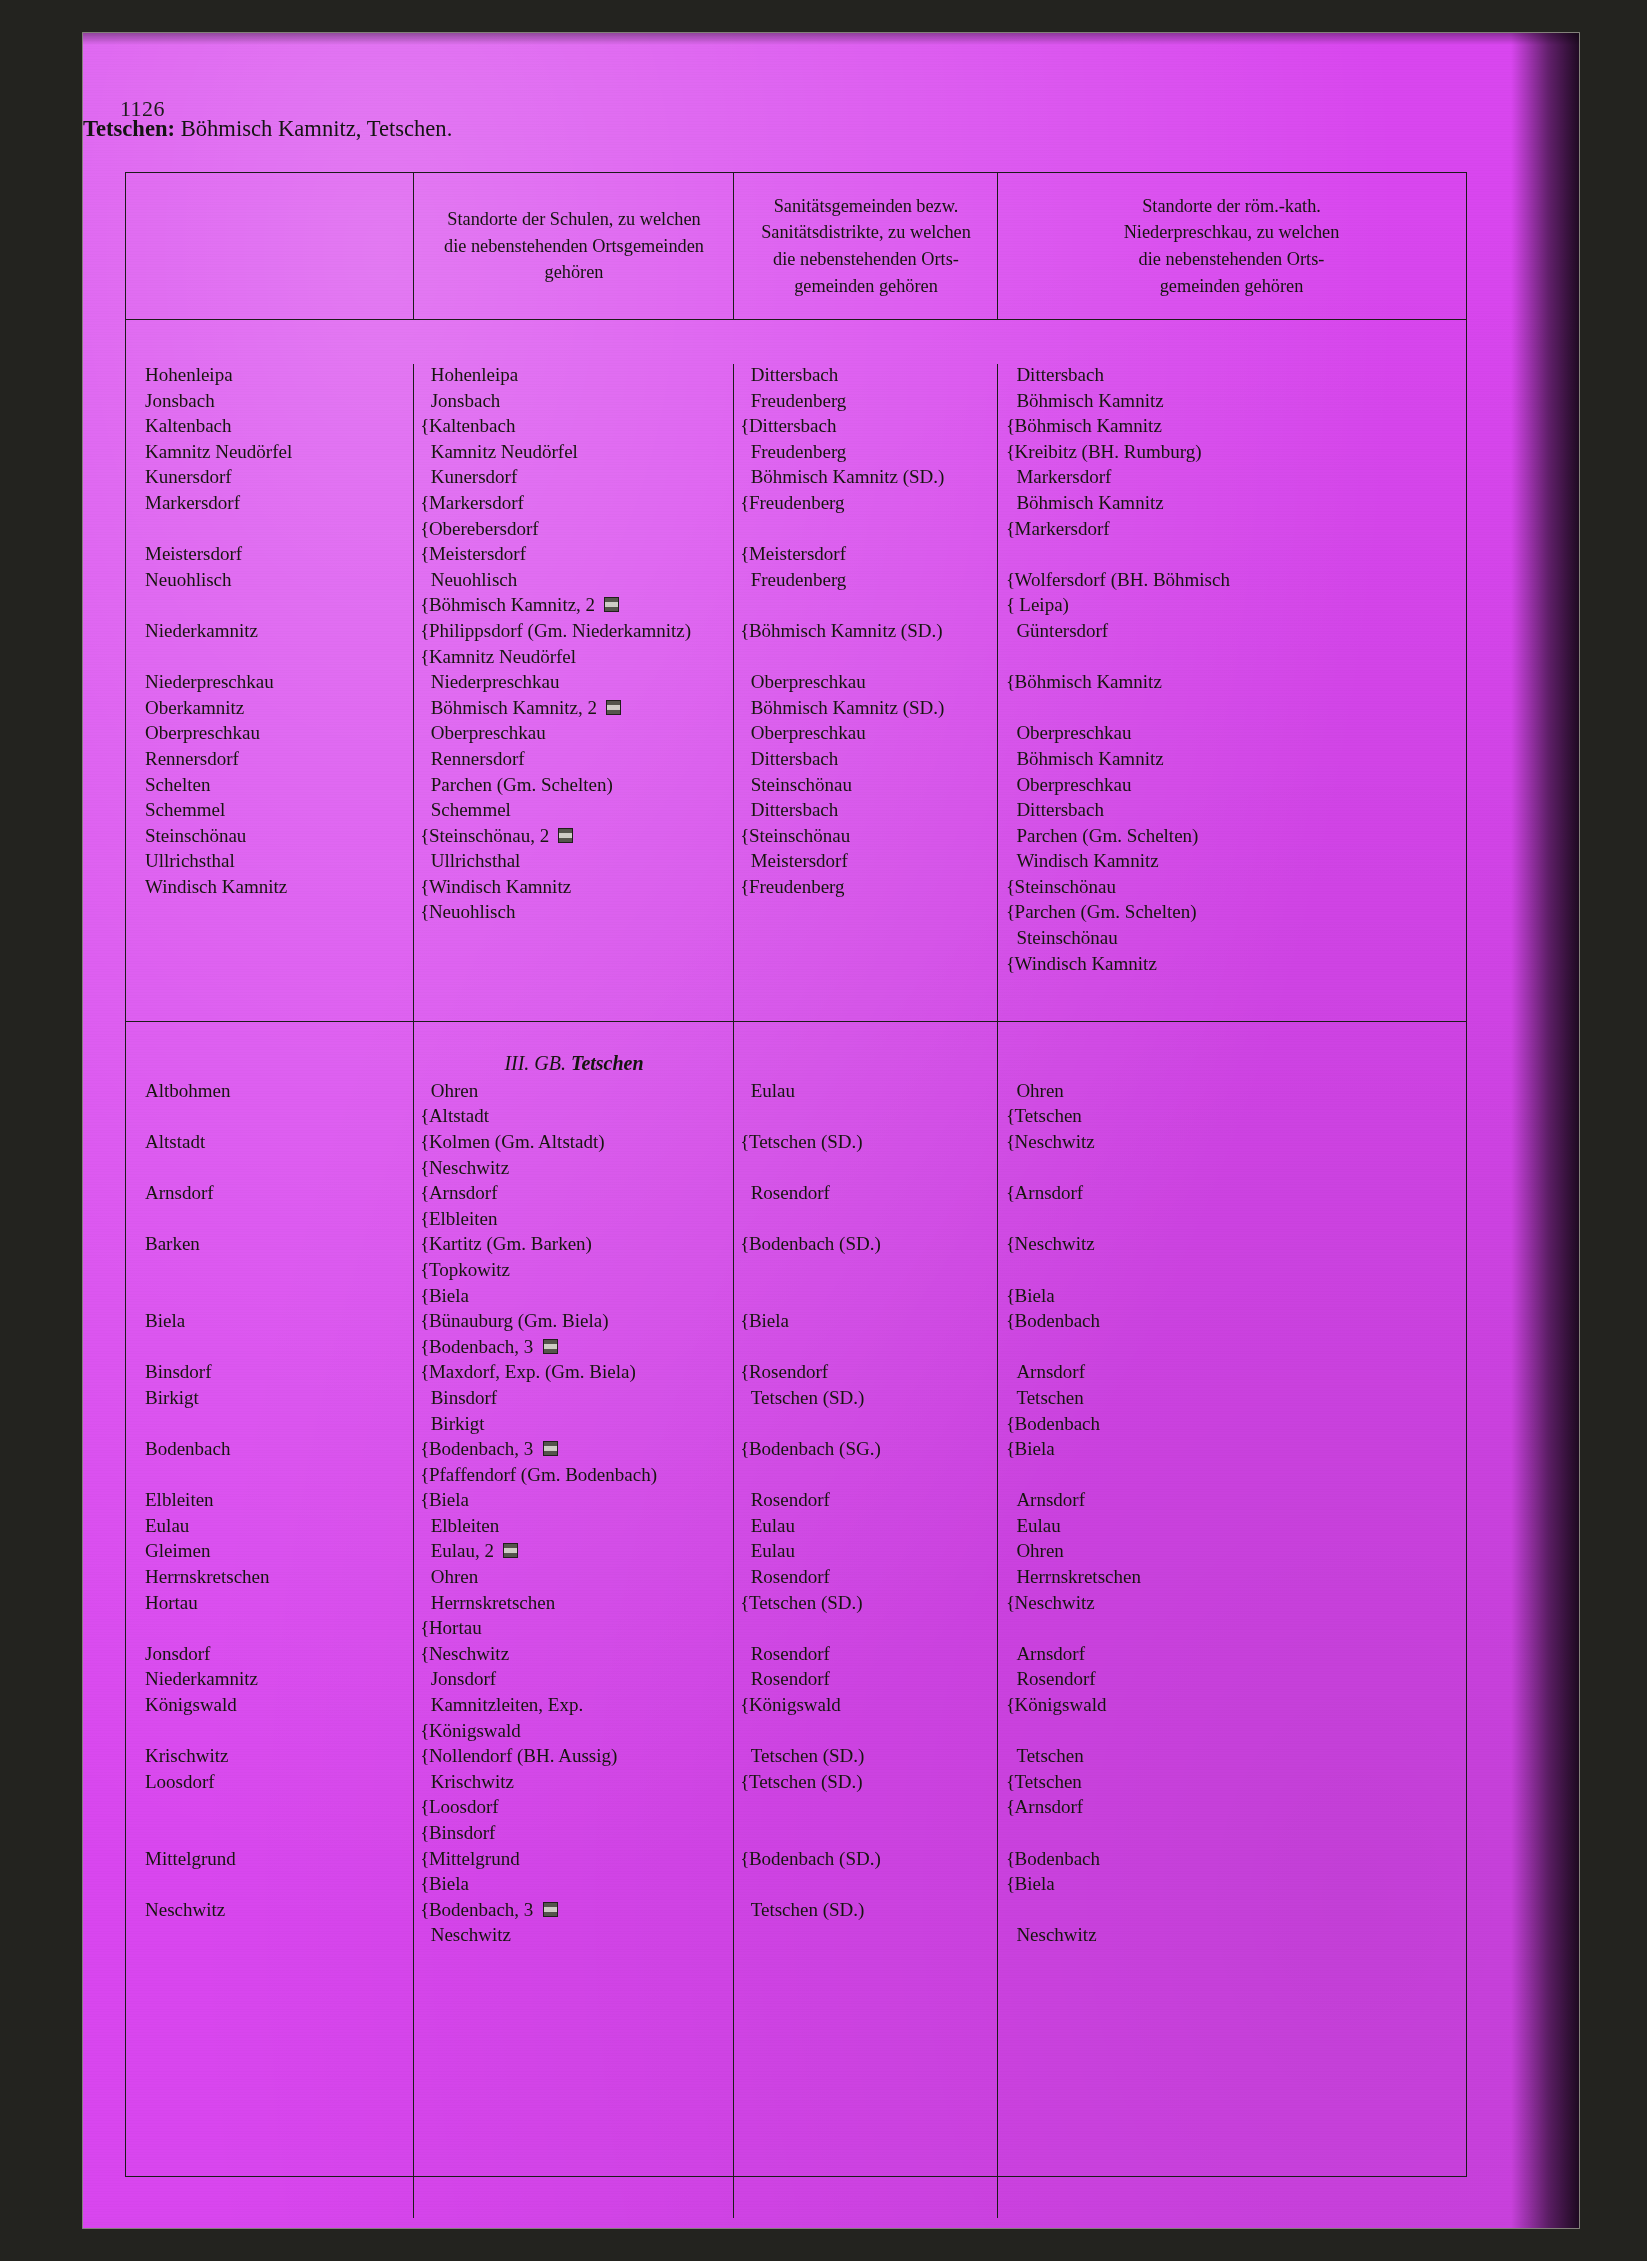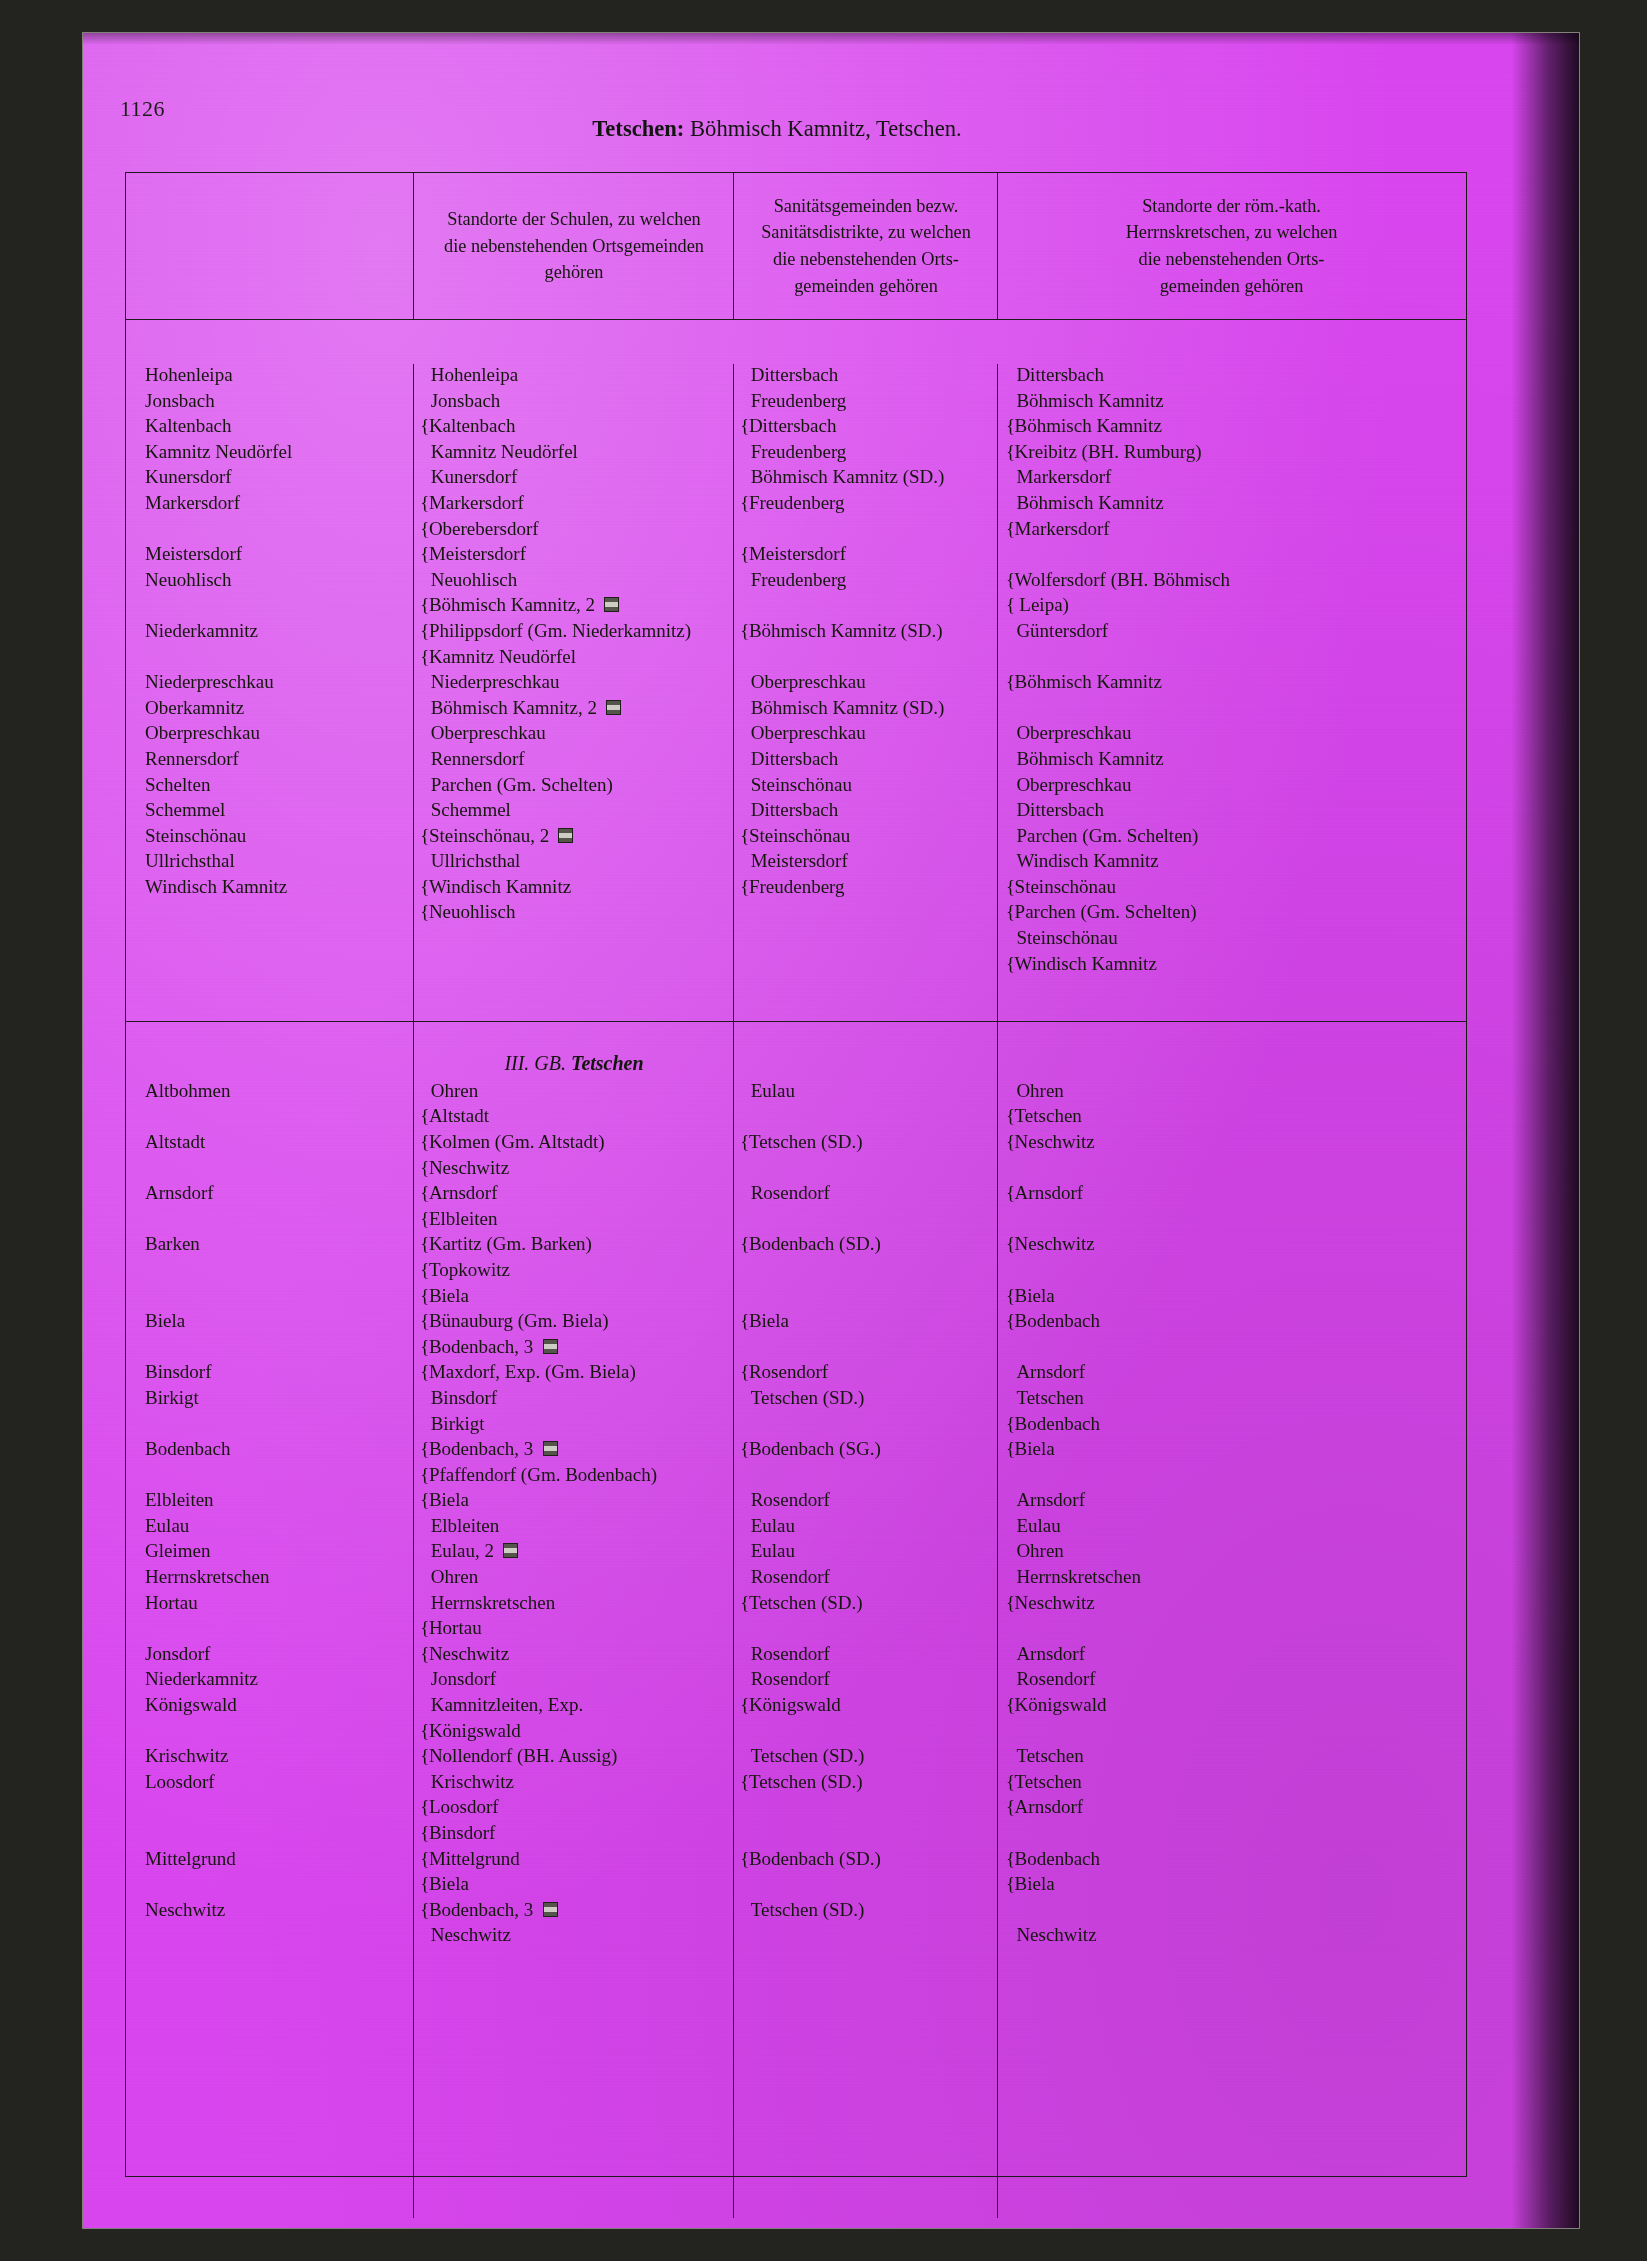--- a/index.html
+++ b/index.html
@@ -58,21 +58,21 @@
     top: 63px;
     font-size: 22px;
     color: #1c1c1a;
     letter-spacing: 0.4px;
   }
   .running-head {
     position: absolute;
     left: 0;
     right: 12px;
     top: 83px;
-    text-align: center;
+    text-align: left;
     font-size: 22.6px;
     color: #141412;
     padding-right: 96px;
   }
   .running-head .bold {
     font-weight: bold;
   }
 
   
   .tbl {
@@ -225,21 +225,21 @@
         <div>gehören</div>
       </div>
       <div class="hcell c2">
         <div>Sanitätsgemeinden bezw.</div>
         <div>Sanitätsdistrikte, zu welchen</div>
         <div>die nebenstehenden Orts-</div>
         <div>gemeinden gehören</div>
       </div>
       <div class="hcell c3">
         <div>Standorte der röm.-kath.</div>
-        <div>Herrnskretschen, zu welchen</div>
+        <div>Niederpreschkau, zu welchen</div>
         <div>die nebenstehenden Orts-</div>
         <div>gemeinden gehören</div>
       </div>
     </div>
 
     <div class="body-area">
       <div class="vline v1"></div>
       <div class="vline v2"></div>
       <div class="vline v3"></div>
 

